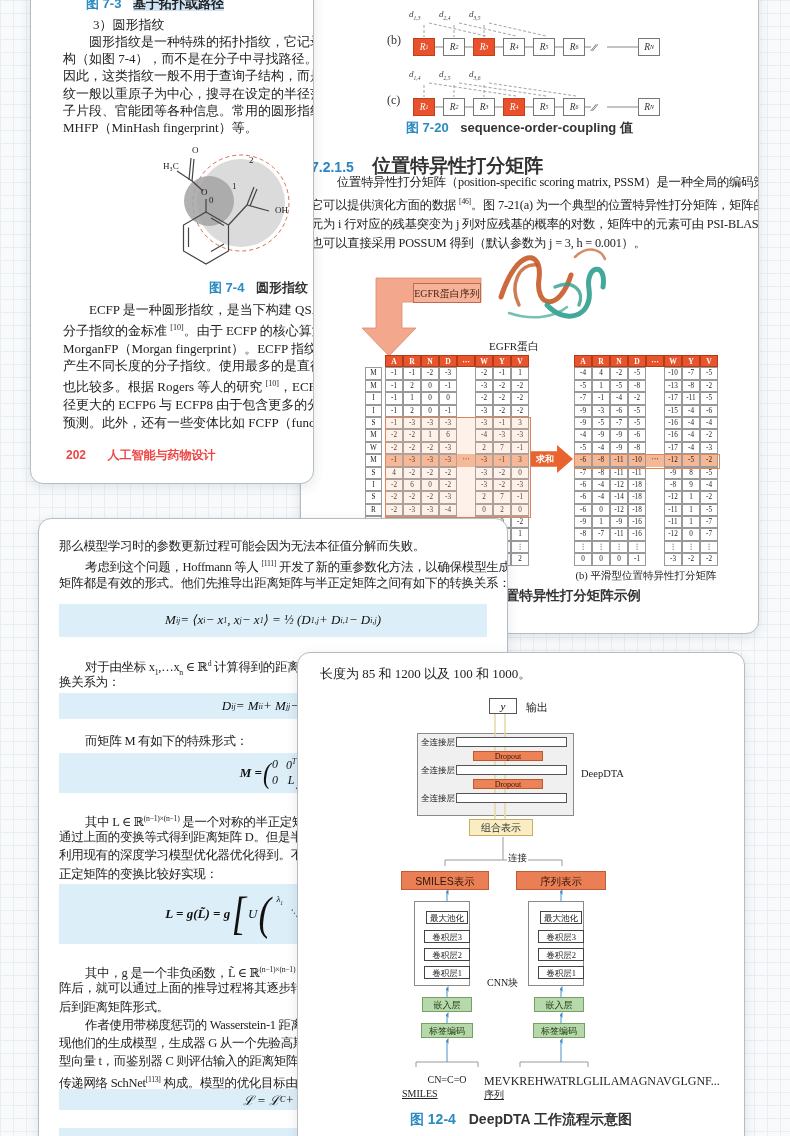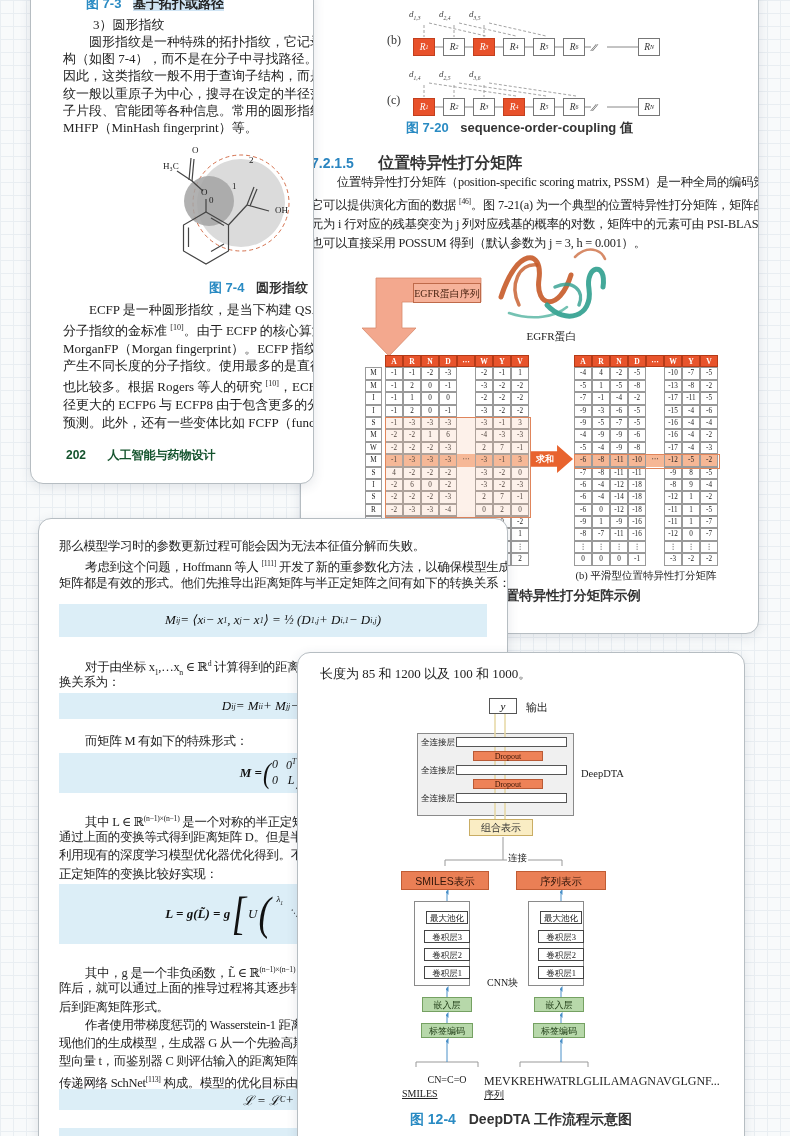--- a/index.html
+++ b/index.html
@@ -18,27 +18,27 @@
   
   .card-pssm{left:300px;top:-18px;width:457px;height:650px;z-index:1;}
   .f720-tag{font:12px "Liberation Serif",serif;color:#333;}
   .f720-box{width:22px;height:18px;border:1px solid #777;background:#fff;color:#333;
     font:italic 9.5px "Liberation Serif",serif;display:flex;align-items:center;justify-content:center;box-sizing:border-box;}
   .f720-box.or{background:#e8512b;border-color:#c23f1d;color:#fff;}
   .f720-d{font:italic 9px "Liberation Serif",serif;color:#444;width:36px;}
   .f720-cap{left:105px;top:136px;font-weight:bold;font-size:13px;color:#333;}
   .sec-head{left:10px;top:170px;font-weight:bold;}
   .sec-num{color:#2a85c0;font-size:14px;}
-  .sec-title{color:#333;font-size:16px;margin-left:20px;}
+  .sec-title{color:#333;font-size:19px;margin-left:14px;}
   .pssm-para{left:10px;top:190px;width:447px;font:12.3px/19px "Liberation Serif","DejaVu Serif",serif;color:#222;letter-spacing:-0.2px;}
   .pssm-para .tline{white-space:nowrap;}
   .indent{padding-left:26px;}
   .egfr-label{left:112px;top:300px;width:68px;height:20px;background:#f6b29a;border:1px solid #bf6a4a;
     font:10px/20px "Liberation Serif",serif;text-align:center;color:#4a2412;box-sizing:border-box;}
-  .protein-label{left:188px;top:346px;width:125px;text-align:center;font:11px "Liberation Serif",serif;color:#222;}
+  .protein-label{left:188px;top:356px;width:125px;text-align:left;font:11px "Liberation Serif",serif;color:#222;}
   .mx{display:grid;grid-template-columns:repeat(8,18px);grid-auto-rows:12.4px;}
   #mx-left{left:84px;top:372px;} #mx-right{left:273px;top:372px;}
   #mx-labels{left:64px;top:384.4px;display:grid;grid-auto-rows:12.4px;width:17px;}
   .mc{border:0.5px solid #9a9a9a;background:#fff;font:7.2px/11.8px "Liberation Serif",serif;text-align:center;
     color:#222;overflow:hidden;box-sizing:border-box;}
   .mc.hdr{background:#e8542c;color:#fff;font-weight:bold;border-color:#b53a17;font-size:7.6px;}
   .mc.dotc{border:none;background:transparent;}
   .mc.hdr.dotc{background:#e8542c;border:0.5px solid #b53a17;}
   .mc.hl{background:#f6b795;}
   .band-left{left:84px;top:434px;width:144px;height:99.2px;border:1px solid #e0855b;background:rgba(247,190,158,.22);}
@@ -51,21 +51,21 @@
 
   
   .card-202{left:30px;top:-14px;width:282px;height:496px;z-index:2;}
   .cap-top{left:55px;top:8px;font-weight:bold;font-size:13px;white-space:nowrap;}
   .cap-top .hl-sel{background:#cfe4f4;color:#222;}
   .p202-h{left:62px;top:29px;font:13px "Liberation Serif",serif;color:#222;}
   .p202-para{left:32px;top:46px;width:300px;font:13px/17.2px "Liberation Serif","DejaVu Serif",serif;color:#222;}
   .p202-para .tline{white-space:nowrap;}
   #p202-para2{top:314px;line-height:17.7px;}
   .cap-74{left:178px;top:292px;font-weight:bold;font-size:13px;white-space:nowrap;color:#333;}
-  .p202-footer{left:35px;top:460px;font-weight:bold;font-size:12px;color:#14532d;}
+  .p202-footer{left:35px;top:460px;font-weight:bold;font-size:12px;color:#ef4444;}
   .p202-footer .book{margin-left:18px;}
 
   
   .card-formulas{left:38px;top:518px;width:468px;height:660px;z-index:3;padding:0;}
   #formulas-content{position:absolute;left:20px;top:18px;width:428px;}
   #formulas-content .tline{font:12.5px/18.3px "Liberation Serif","DejaVu Serif",serif;color:#222;
     letter-spacing:-0.3px;white-space:nowrap;height:18.3px;}
   .band{background:#dceef7;display:flex;align-items:center;justify-content:center;
     font:italic 13px "Liberation Serif","DejaVu Serif",serif;color:#111;white-space:nowrap;}
   .band.f1{height:33px;margin:12px 0 18px 0;}

